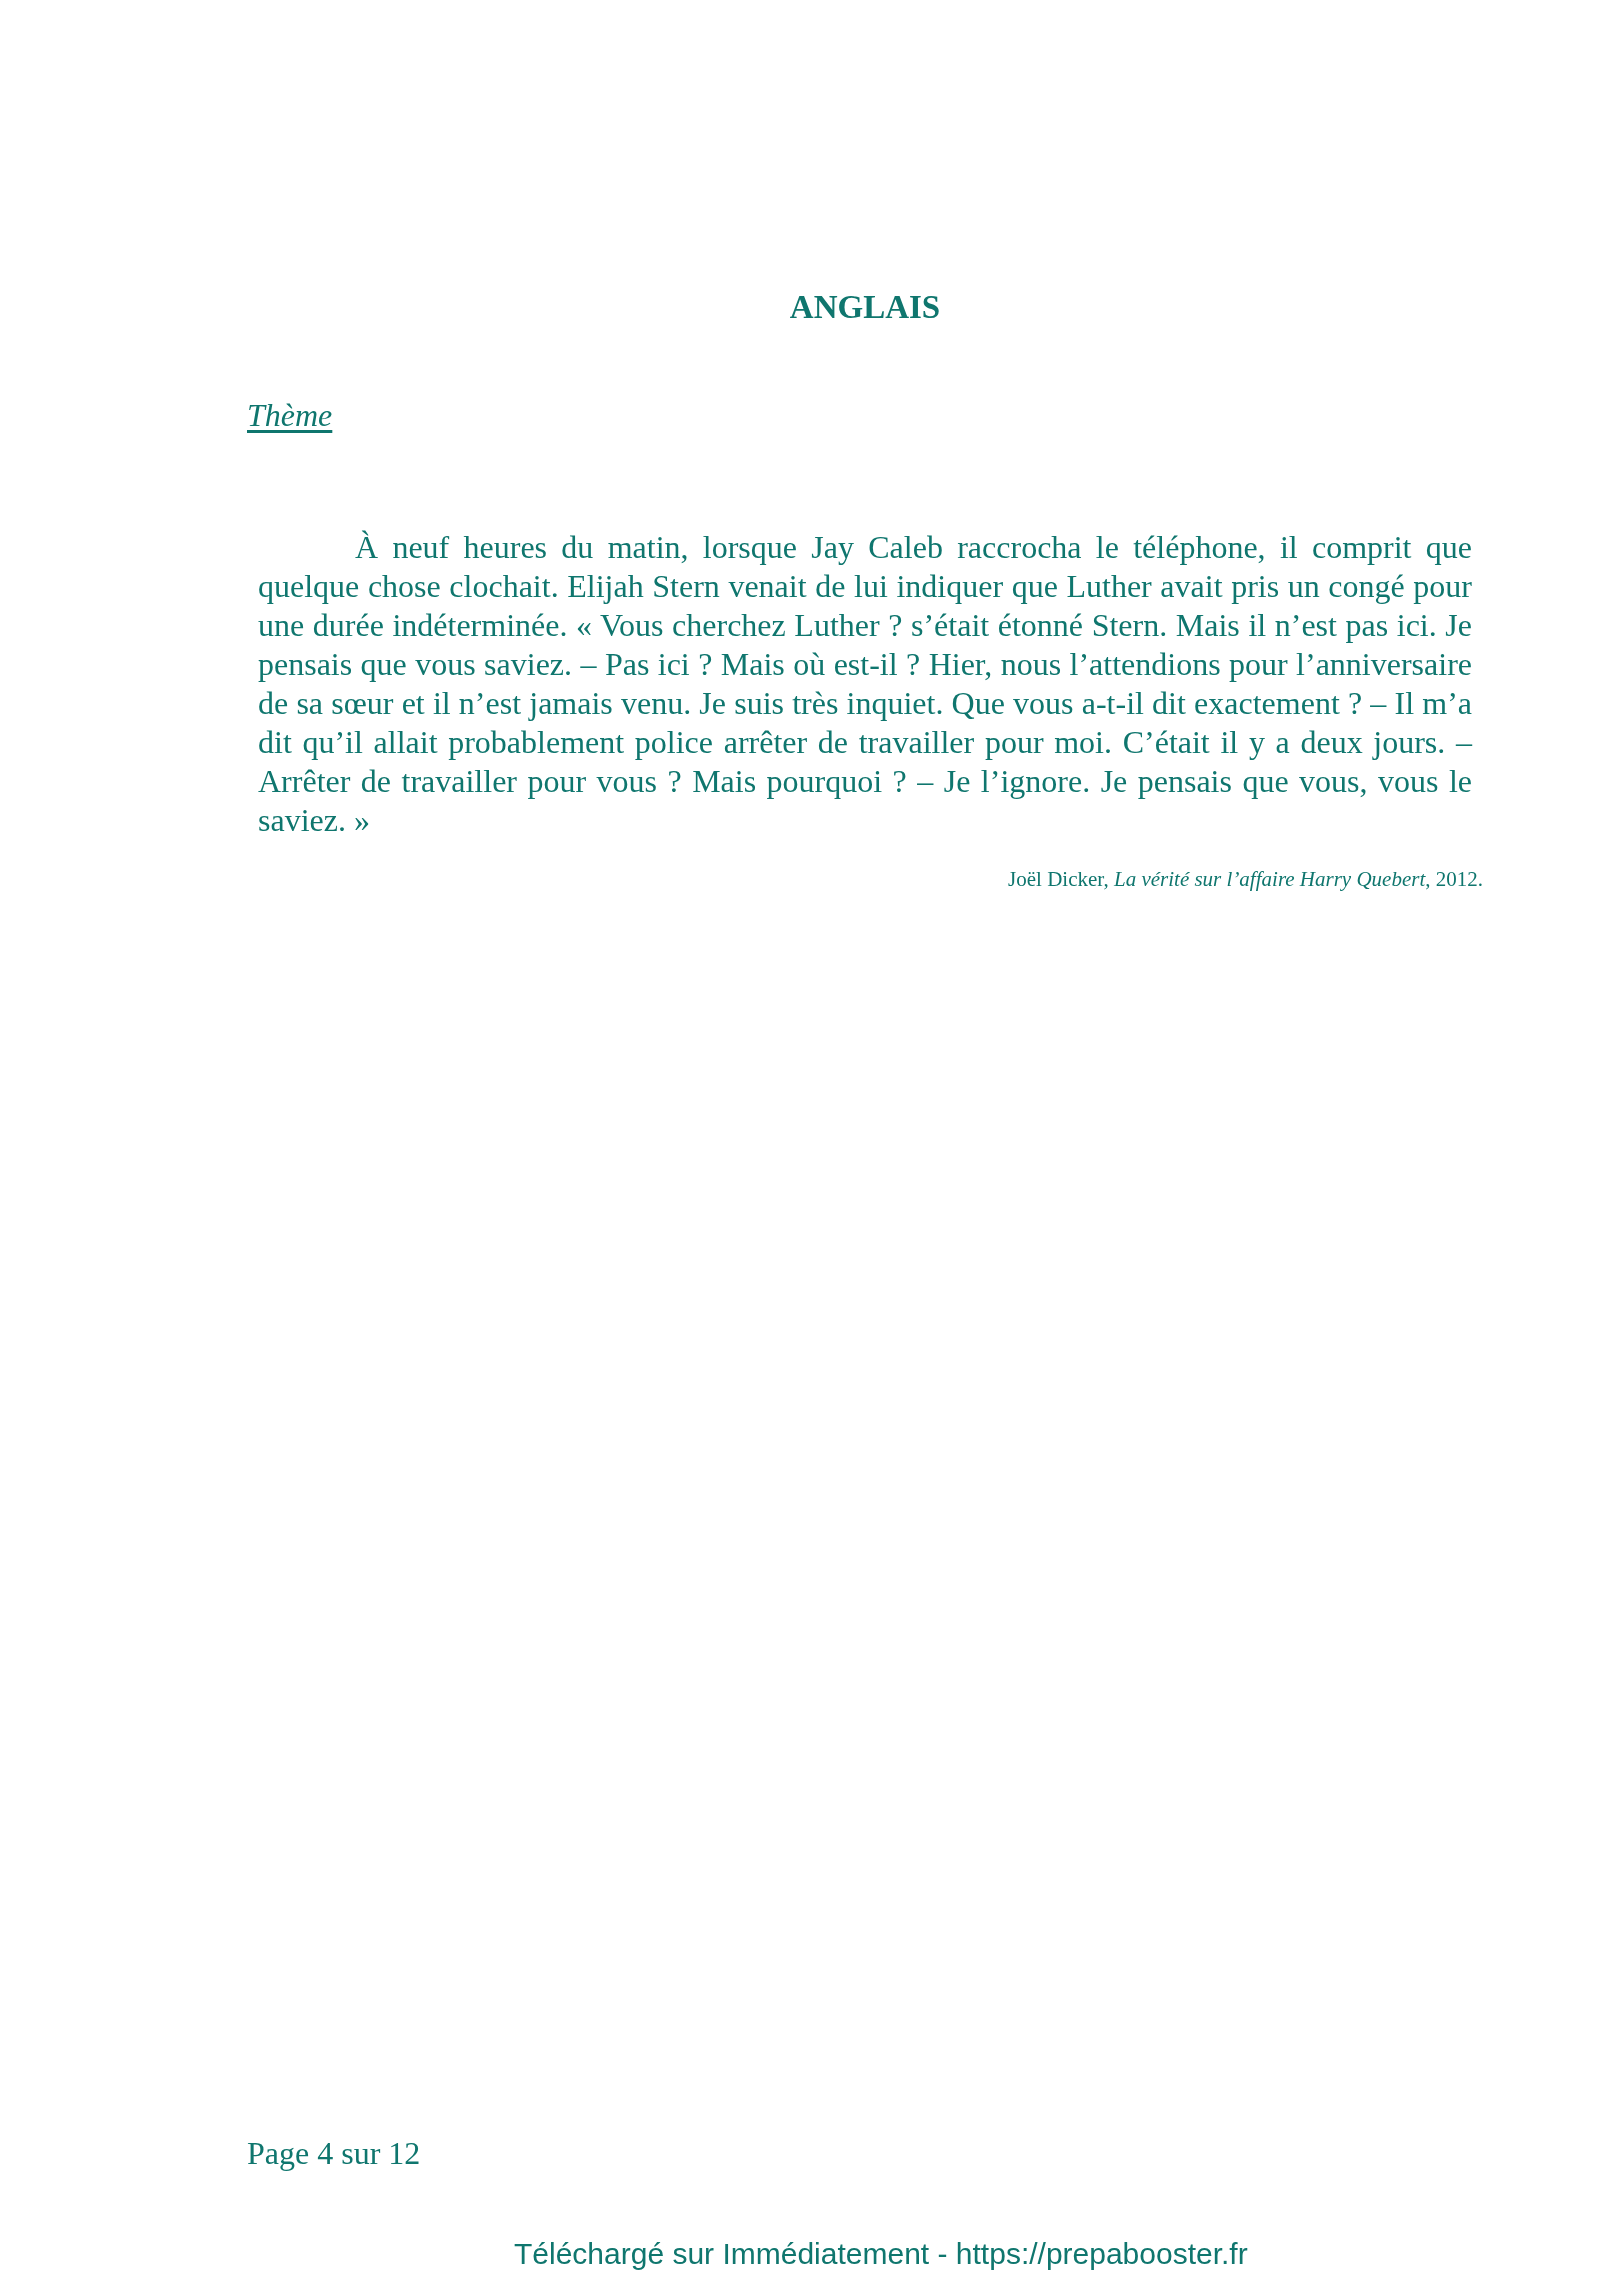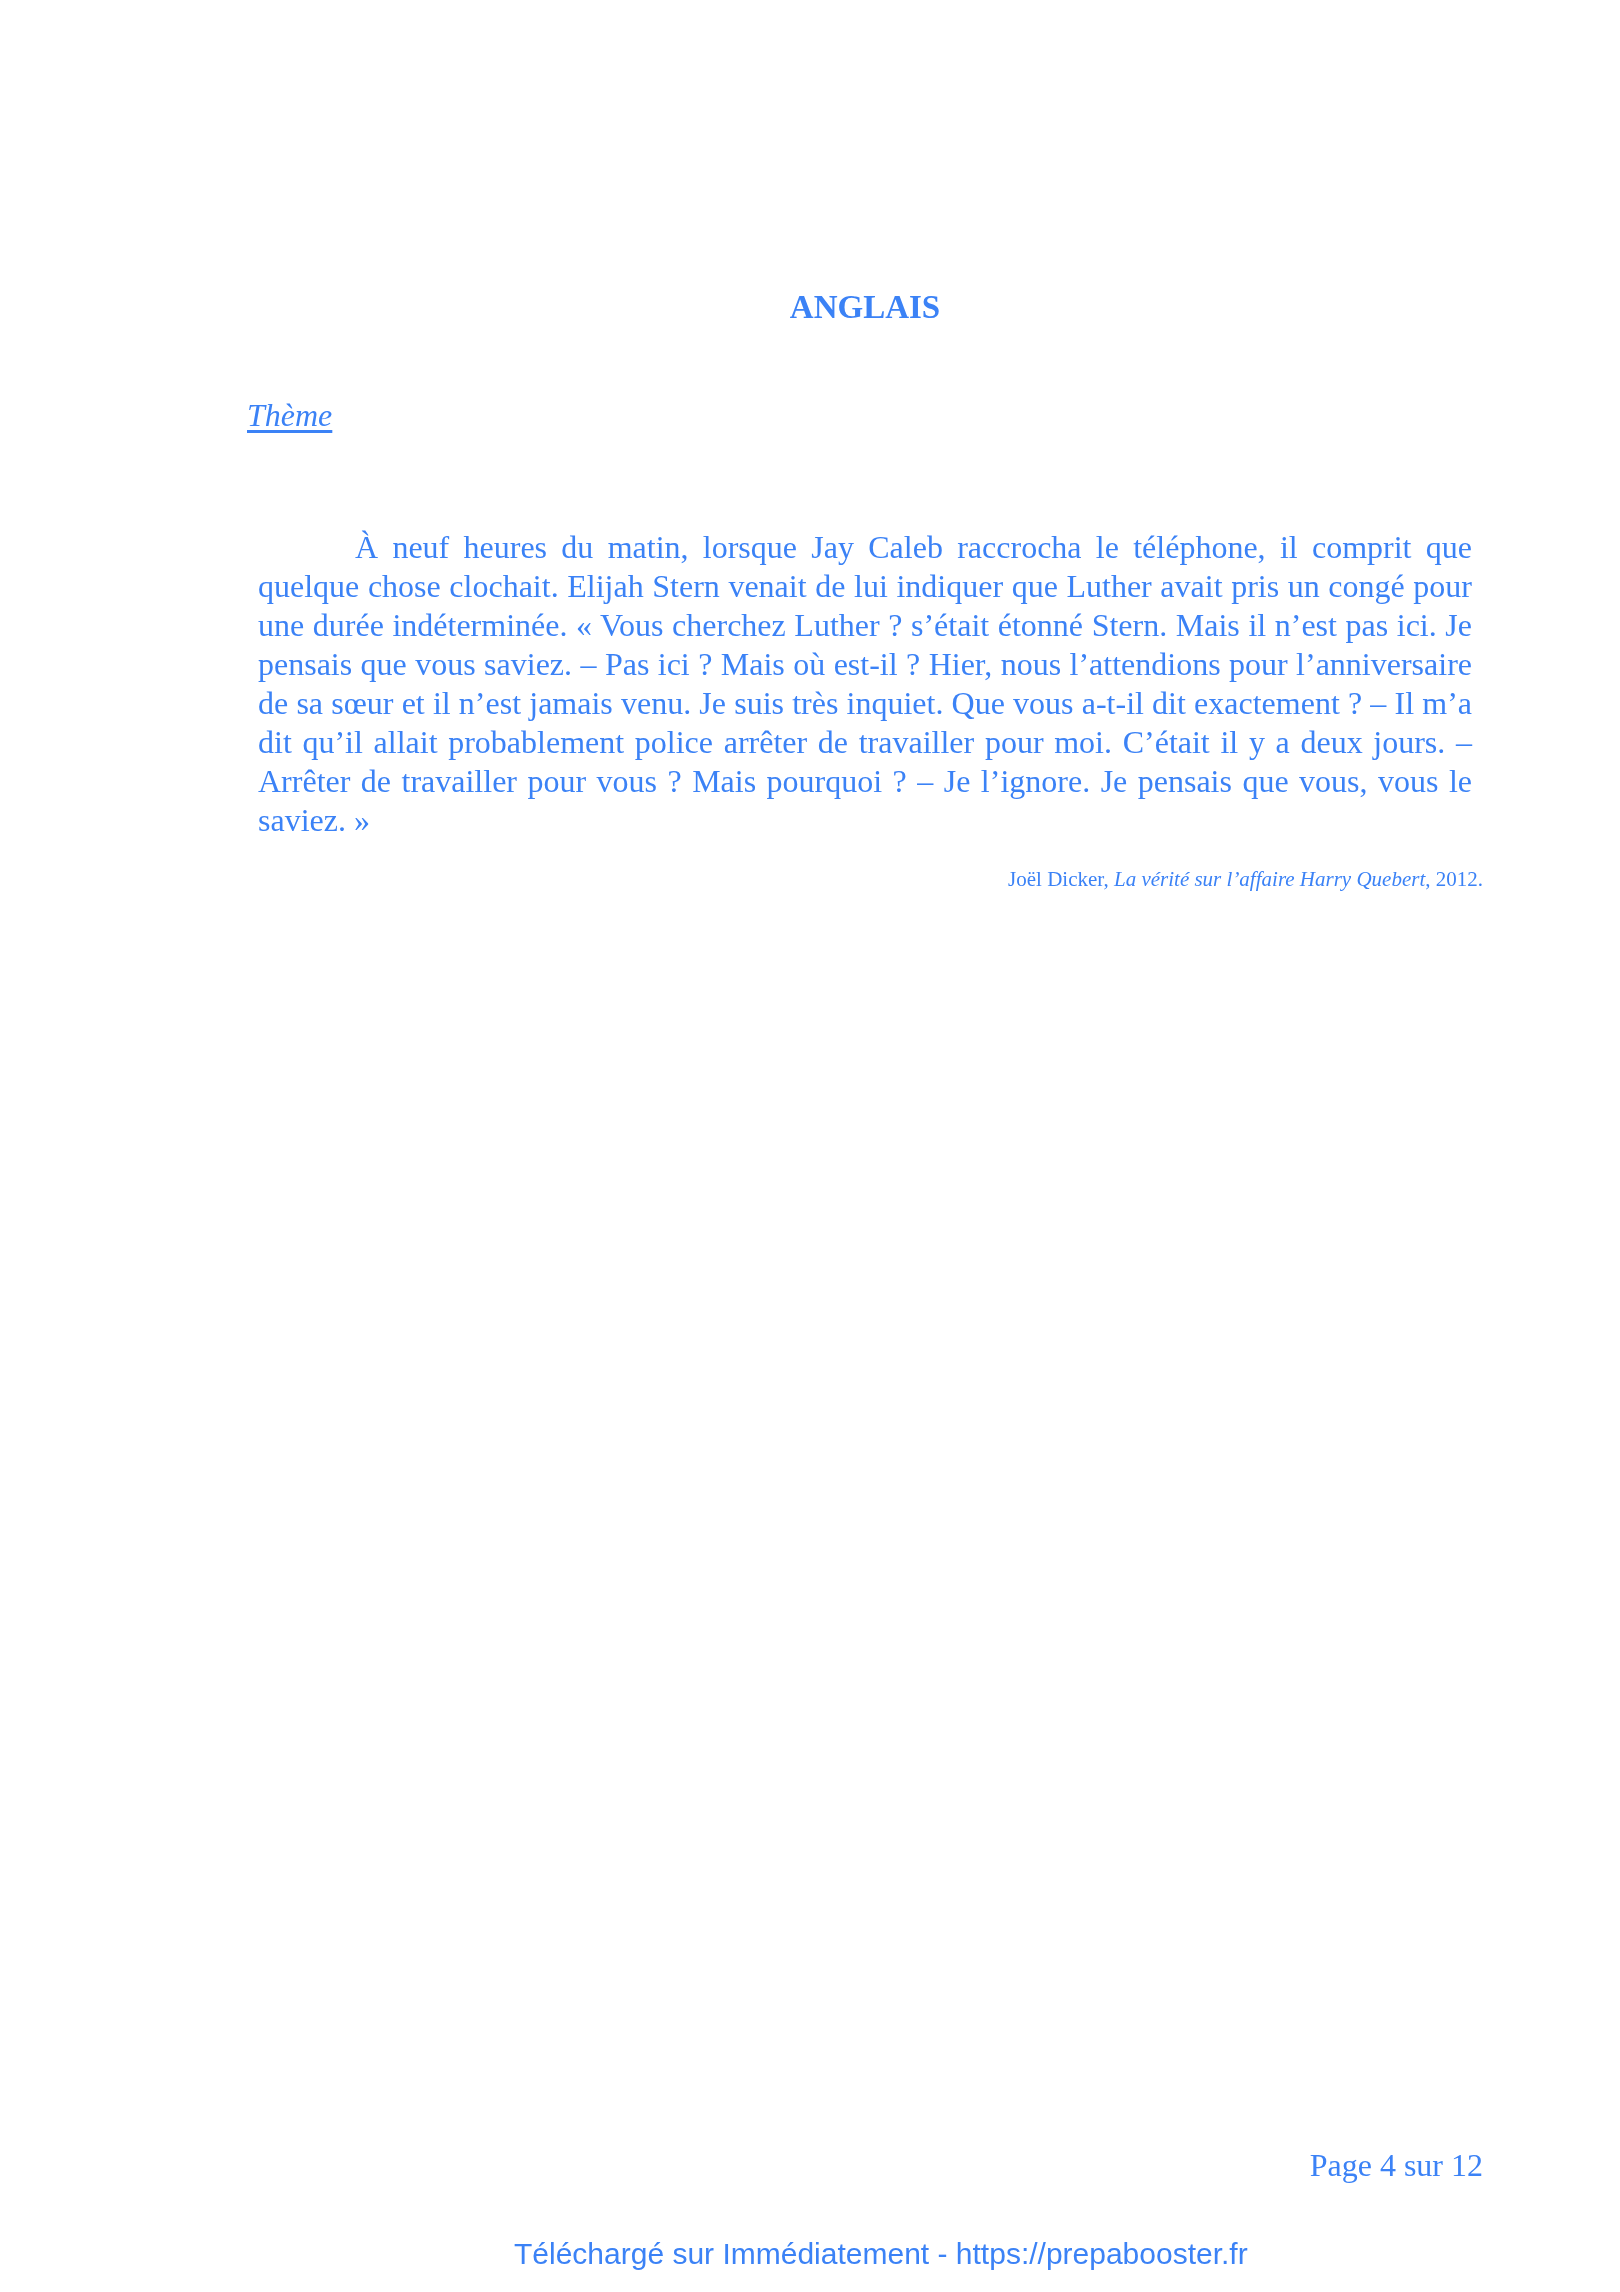--- a/index.html
+++ b/index.html
@@ -6,21 +6,21 @@
   html, body {
     margin: 0;
     padding: 0;
     background: #ffffff;
   }
   .page {
     position: relative;
     width: 1620px;
     height: 2293px;
     background: #ffffff;
-    color: #3b82f6;
+    color: #0f766e;
     font-family: "Liberation Serif", "DejaVu Serif", serif;
     overflow: hidden;
   }
   .column {
     position: absolute;
     left: 247px;
     width: 1236px;
   }
   .doc-title {
     top: 288px;
@@ -55,24 +55,23 @@
   .line.first { text-indent: 97px; }
   .attribution {
     margin-top: 19.6px;
     text-align: right;
     font-size: 21px;
     line-height: 39px;
   }
   .attribution .work { font-style: italic; }
   .page-number {
     top: 2134px;
-    text-align: right;
+    text-align: left;
     font-size: 32px;
     line-height: 39px;
-    margin-top: 12px;
   }
   .watermark {
     position: absolute;
     left: 514px;
     top: 2235px;
     font-family: "Liberation Sans", "DejaVu Sans", sans-serif;
     font-size: 30px;
     line-height: 37px;
     white-space: nowrap;
   }

